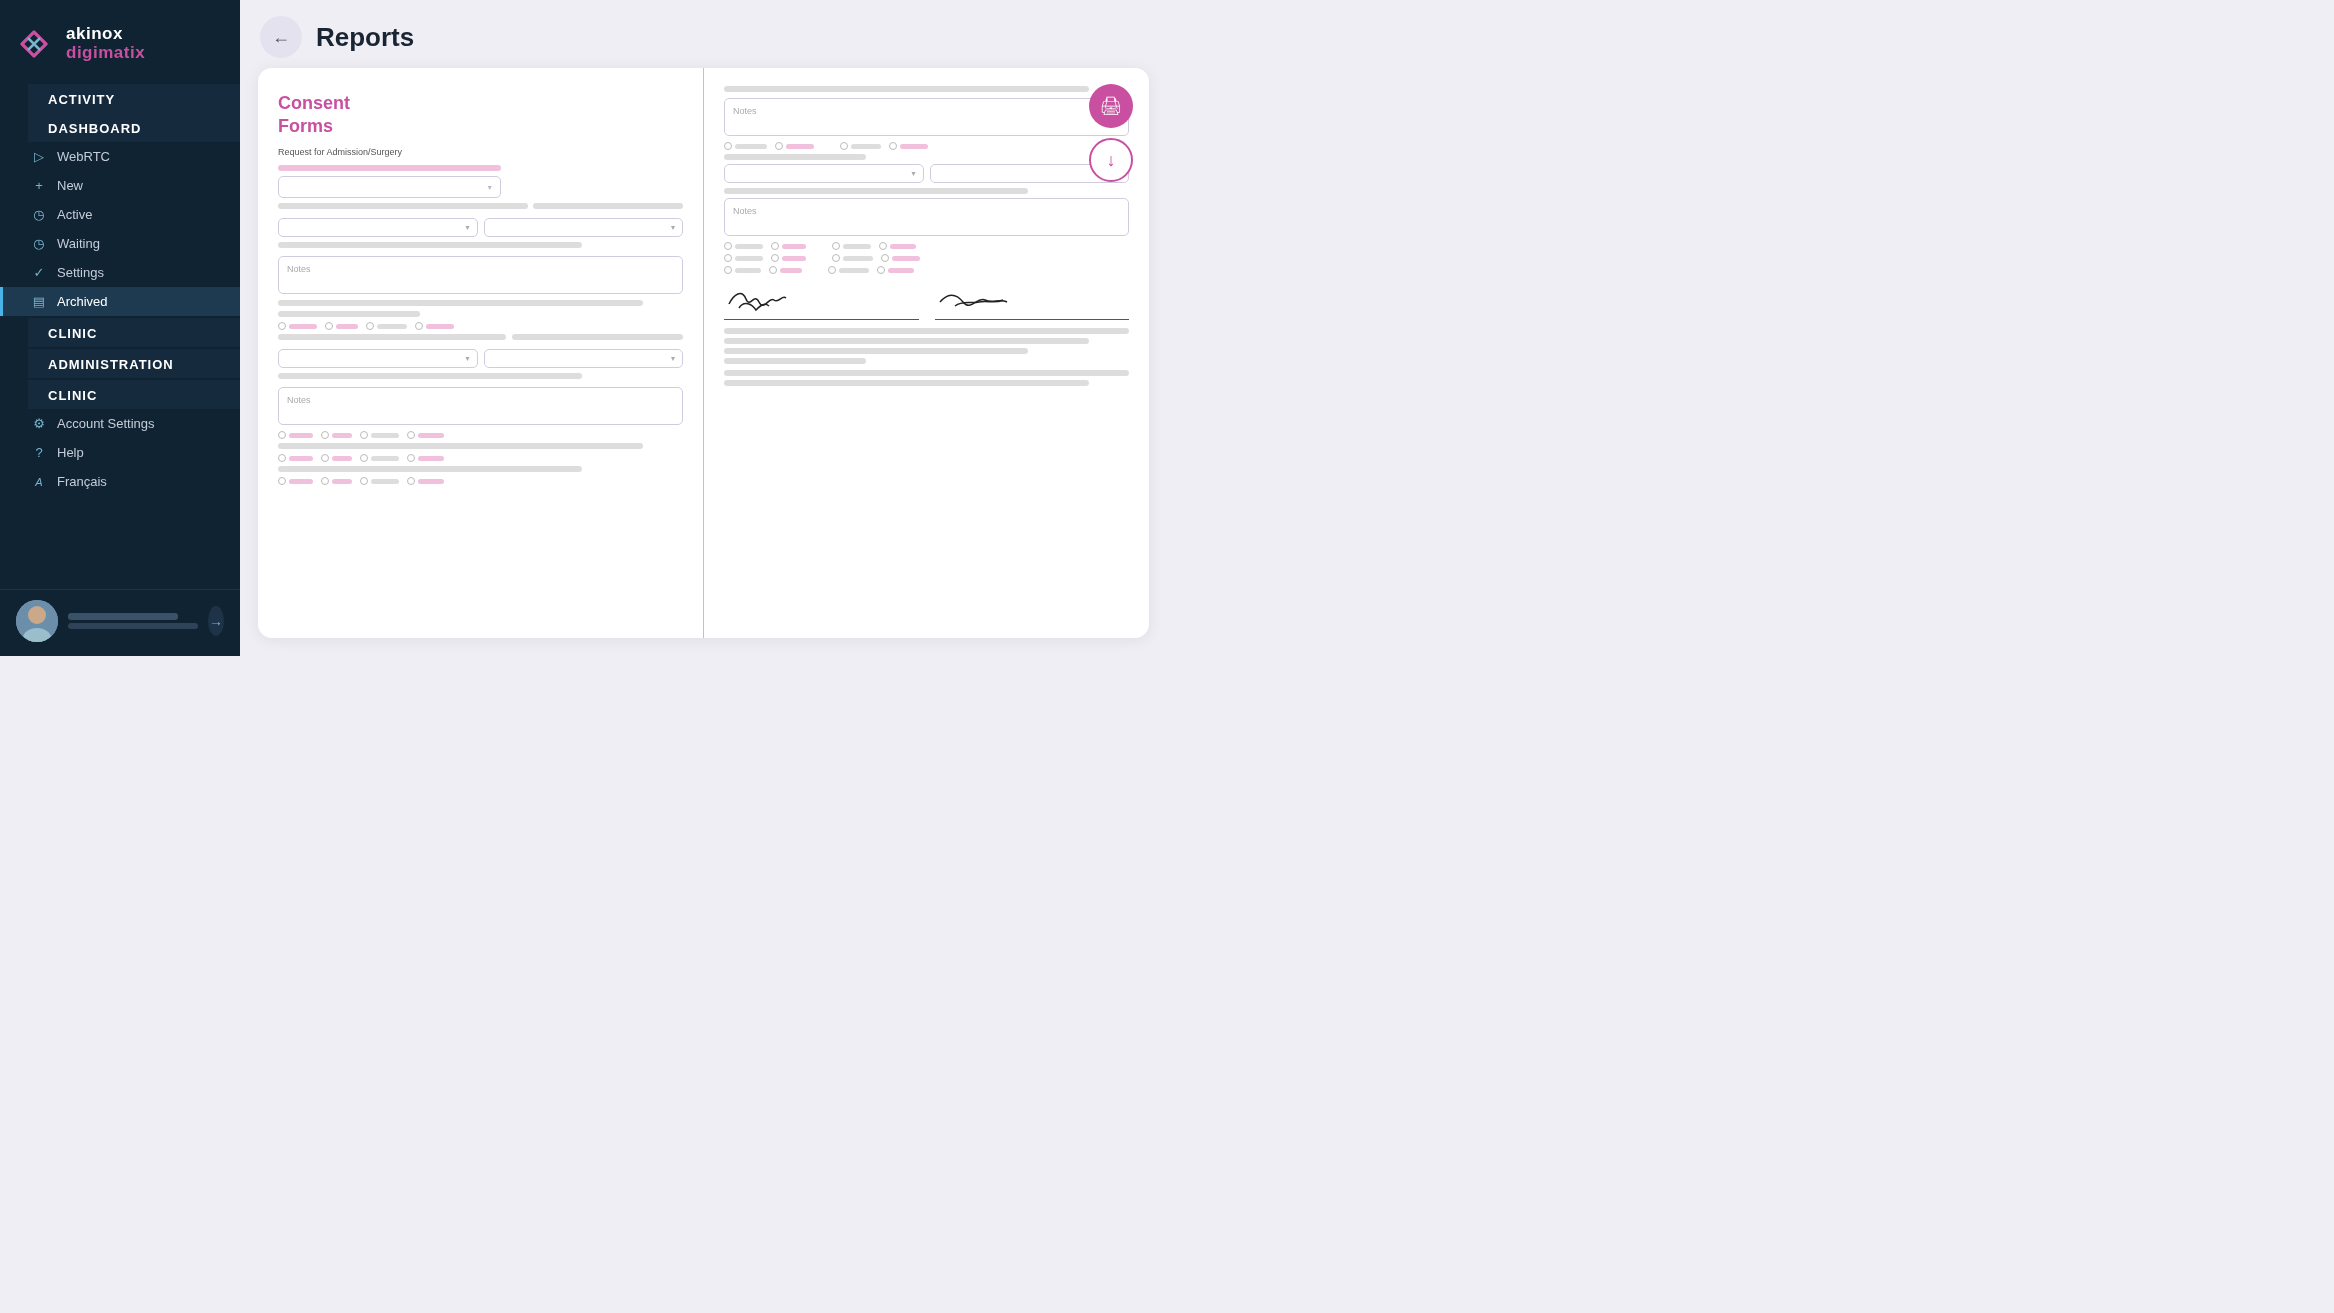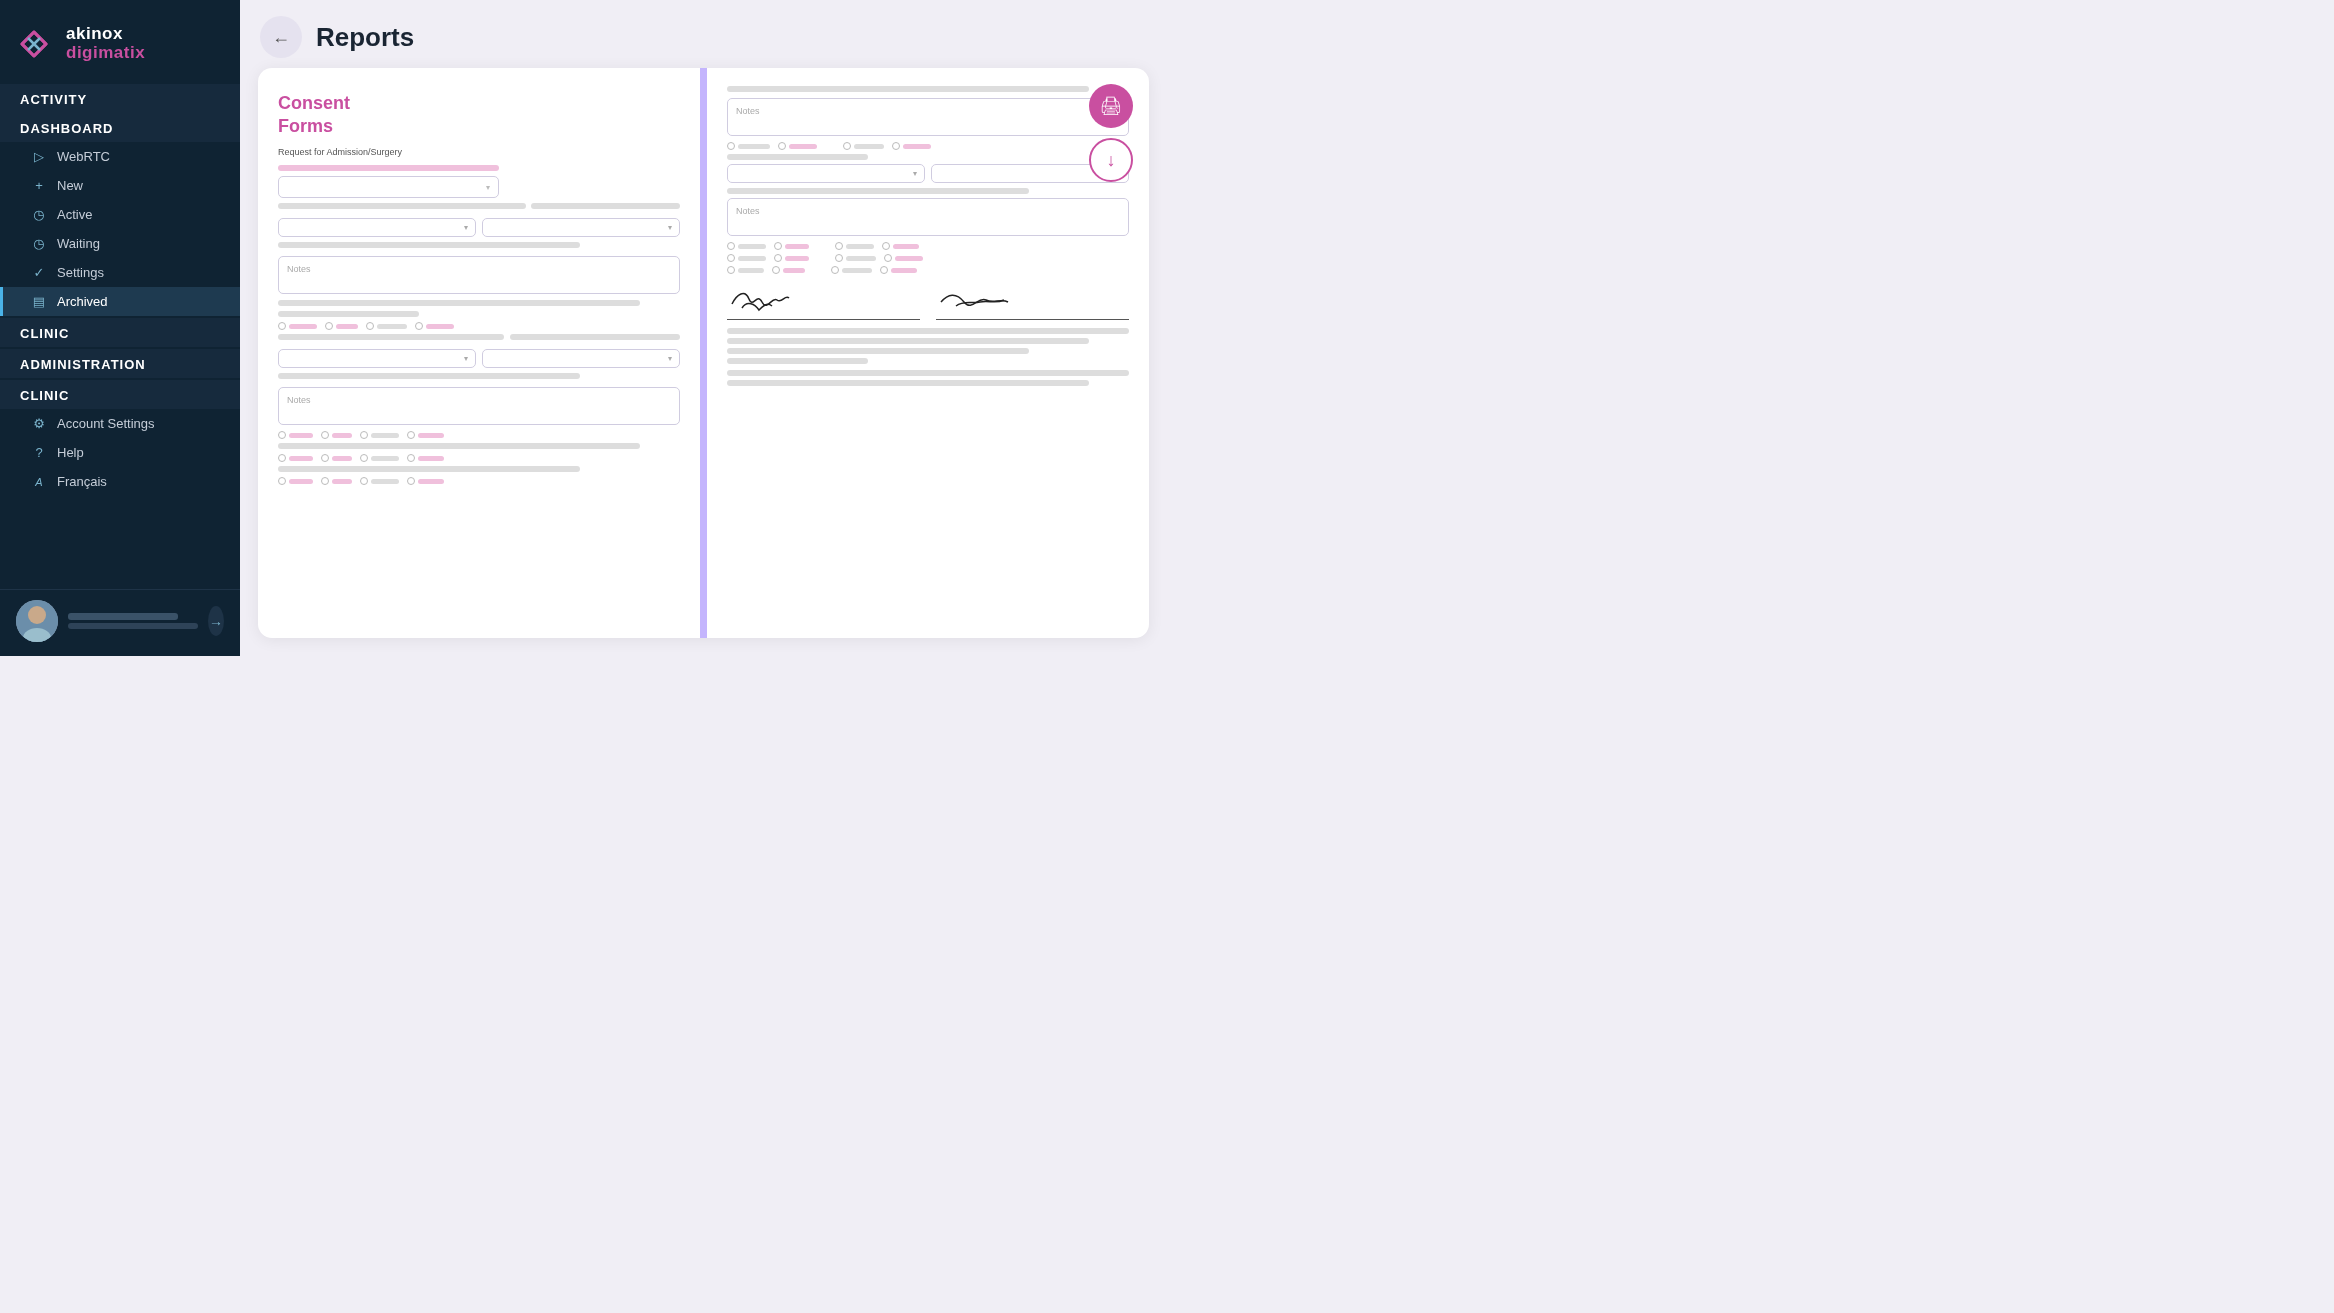--- a/index.html
+++ b/index.html
@@ -51,20 +51,21 @@
       letter-spacing: 0.5px;
     }
 
     .sidebar-section-label {
       color: #fff;
       font-size: 13px;
       font-weight: 800;
       letter-spacing: 1px;
       padding: 8px 20px 6px 20px;
       background: #162a3d;
+      margin-left: 28px;
     }
     .sidebar-item {
       display: flex;
       align-items: center;
       gap: 10px;
       padding: 7px 20px 7px 28px;
       color: #c5cdd8;
       font-size: 13px;
       font-weight: 500;
       cursor: pointer;
@@ -183,21 +184,21 @@
       overflow: hidden;
       box-shadow: 0 2px 16px rgba(0,0,0,0.07);
       position: relative;
     }
 
     
     .doc-panel {
       flex: 1;
       padding: 24px 20px;
       overflow-y: auto;
-      border-right: 7px solid #c4b5fd;
+      border-right: 1px solid #c4b5fd;
     }
     .doc-title {
       color: #c94fa0;
       font-size: 18px;
       font-weight: 800;
       line-height: 1.25;
       margin-bottom: 10px;
     }
     .doc-subtitle {
       color: #555;

